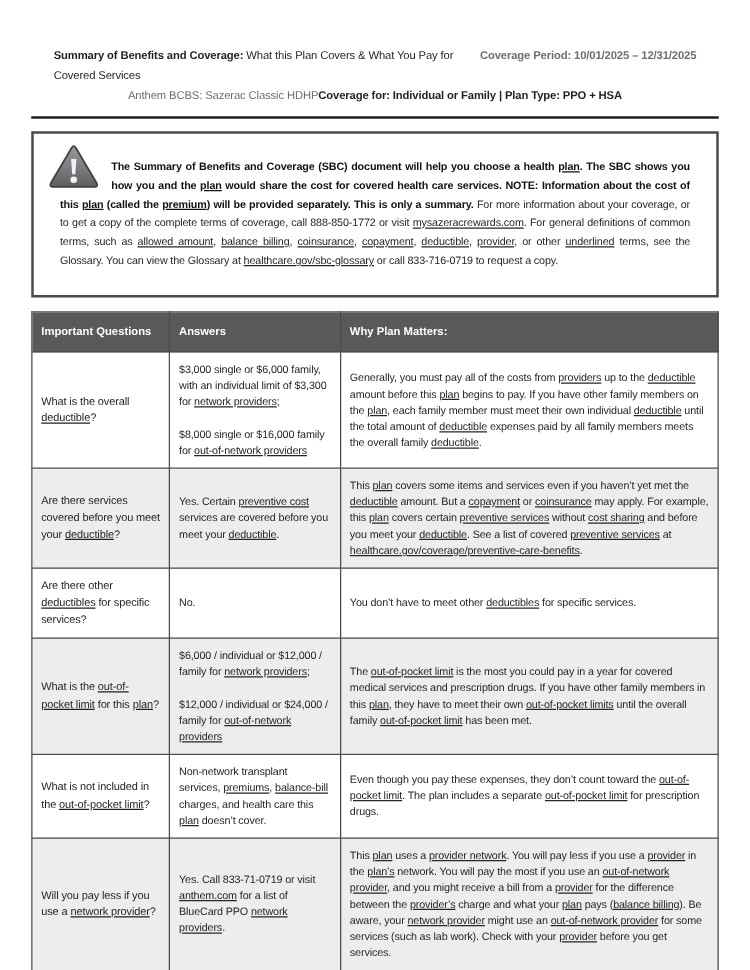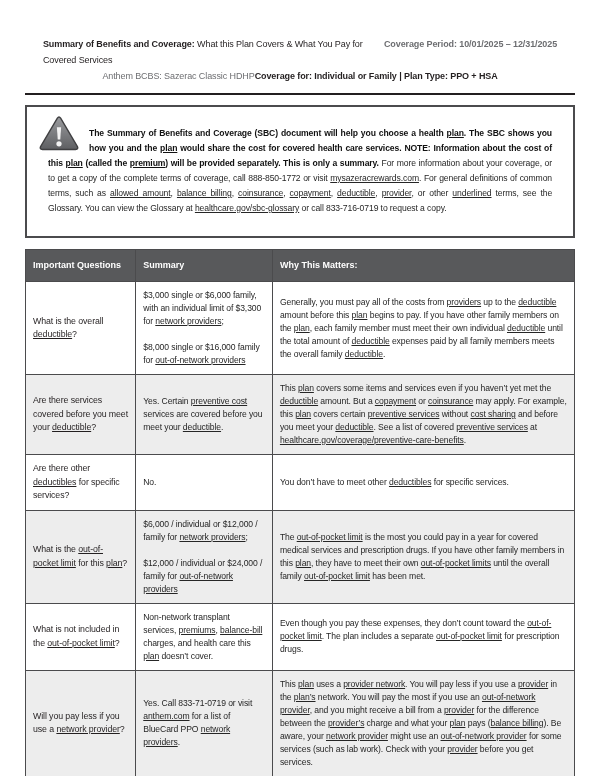--- a/index.html
+++ b/index.html
@@ -80,22 +80,22 @@
         <circle cx="32" cy="45.5" r="4.2" fill="#f2f2f2"></circle>
       </svg>
     </span>
     <p class="notice-text"><b>The Summary of Benefits and Coverage (SBC) document will help you choose a health <u>plan</u>. The SBC shows you how you and the <u>plan</u> would share the cost for covered health care services. NOTE: Information about the cost of this <u>plan</u> (called the <u>premium</u>) will be provided separately. This is only a summary.</b> For more information about your coverage, or to get a copy of the complete terms of coverage, call 888-850-1772 or visit <u>mysazeracrewards.com</u>. For general definitions of common terms, such as <u>allowed amount</u>, <u>balance billing</u>, <u>coinsurance</u>, <u>copayment</u>, <u>deductible</u>, <u>provider</u>, or other <u>underlined</u> terms, see the Glossary. You can view the Glossary at <u>healthcare.gov/sbc-glossary</u> or call 833-716-0719 to request a copy.</p>
   </div>
 
   <table class="qa">
     <thead>
       <tr>
         <th class="c-q">Important Questions</th>
-        <th class="c-a">Summary</th>
-        <th class="c-w">Why This Matters:</th>
+        <th class="c-a">Answers</th>
+        <th class="c-w">Why Plan Matters:</th>
       </tr>
     </thead>
     <tbody>
   <tr>
     <td class="q">What is the overall <u>deductible</u>?</td>
     <td class="a">$3,000 single or $6,000 family, with an individual limit of $3,300 for <u>network providers</u>;<br><br>$8,000 single or $16,000 family for <u>out-of-network providers</u></td>
     <td class="w">Generally, you must pay all of the costs from <u>providers</u> up to the <u>deductible</u> amount before this <u>plan</u> begins to pay. If you have other family members on the <u>plan</u>, each family member must meet their own individual <u>deductible</u> until the total amount of <u>deductible</u> expenses paid by all family members meets the overall family <u>deductible</u>.</td>
   </tr>
 
   <tr class="shaded">

